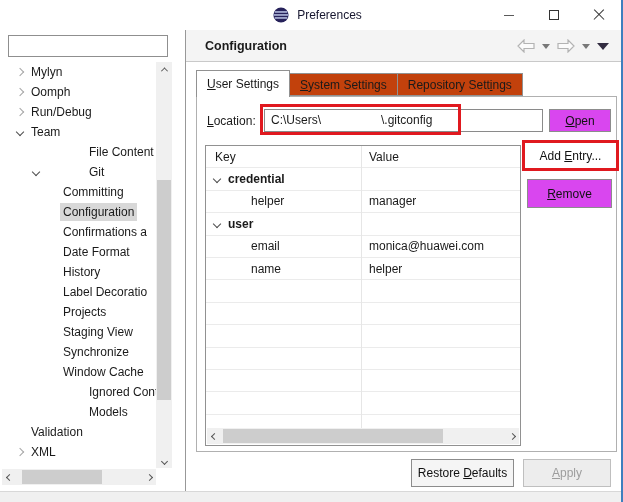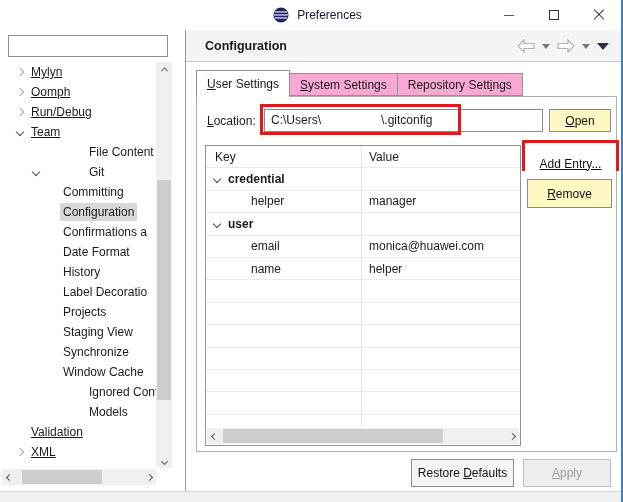--- a/index.html
+++ b/index.html
@@ -24,21 +24,21 @@
   .close-glyph::after  { transform:rotate(-45deg); }
   #blue-border { position:absolute; right:0; top:0; width:2px; height:502px; background:#3e7fbe; }
   #bottom-strip { position:absolute; left:0; right:2px; bottom:0; height:11px; background:#f0f0f0; border-top:1px solid #d8d8d8; }
 
   
   #sidebar { position:absolute; left:0; top:30px; width:185px; bottom:11px; background:#fff; overflow:hidden; }
   #filter-input { position:absolute; left:8px; top:5px; width:160px; height:22px; border:1px solid #8f8f8f; font:12px "Liberation Sans",sans-serif; padding:0 4px; outline:none; }
   #tree { position:absolute; left:0; top:32px; width:156px; bottom:33px; overflow:hidden; white-space:nowrap; }
   .trow { display:flex; align-items:center; height:20px; }
   .trow .chevbox { width:16px; height:16px; display:flex; align-items:center; justify-content:center; flex:none; }
-  .lvl0 { padding-left:12px;text-decoration:underline; } .lvl1 { padding-left:28px;gap:42px; } .lvl2 { padding-left:44px; }
+  .lvl0 { padding-left:12px; } .lvl1 { padding-left:28px;gap:42px; } .lvl2 { padding-left:44px; }
   .chv { width:6px; height:6px; border-right:1.4px solid #a6a6a6; border-bottom:1.4px solid #a6a6a6; display:block; }
   .collapsed .chv { transform:rotate(-45deg); }
   .expanded .chv { transform:rotate(45deg); border-color:#4d4d4d; }
   .tlabel { padding:2px 3px; }
   .selected .tlabel { background:#d8d8d8; }
 
   
   .sb-track { background:#f0f0f0; position:absolute; }
   .sb-arrow { position:absolute; display:flex; align-items:center; justify-content:center; }
   .sb-chv { width:5px; height:5px; border-right:1.3px solid #555; border-bottom:1.3px solid #555; display:block; }
@@ -59,55 +59,55 @@
   #panel-sep { position:absolute; left:185px; top:30px; width:1px; bottom:11px; background:#989898; }
 
   
   #rightpanel { position:absolute; left:186px; top:30px; right:2px; bottom:11px; background:#fff; }
   #page-header { position:absolute; left:0; top:0; right:0; height:32px; background:#f4f4f4; border-bottom:1px solid #c9c9c9; display:flex; align-items:center; }
   #page-title { margin-left:19px; font-weight:bold; font-size:12.5px; }
   #nav-cluster { position:absolute; right:12px; top:0; height:32px; display:flex; align-items:center; gap:7px; }
 
   
   #tabs { position:absolute; left:10px; top:40px; height:27px; display:flex; z-index:3; }
-  .tab { border:1px solid #919191; padding:0 10px; display:flex; align-items:center; background:#f9a8d4; }
+  .tab { border:1px solid #919191; padding:0 10px; display:flex; align-items:center; background:#c2410c; }
   .tab.active { height:27px; background:#fff; border-bottom:none; z-index:4; }
   .tab.inactive { height:23px; margin-top:3px; margin-left:-1px; }
 
   #tabpage { position:absolute; left:10px; top:66px; width:421px; height:356px; border:1px solid #b0b0b0; background:#fff; z-index:1; }
 
   
   #location-label { position:absolute; left:10px; top:13px; height:22px; line-height:22px; }
   #location-field { position:absolute; left:67px; top:12px; width:279px; height:23px; border:1px solid #8a8a8a; background:#fff; line-height:21px; padding-left:6px; white-space:pre; overflow:hidden; }
   .annotation { position:absolute; border:3px solid #e0191f; z-index:5; pointer-events:none; }
   #ann-location { left:63px; top:7px; width:201px; height:31px; }
   #open-button { position:absolute; left:352px; top:12px; width:62px; height:23px; }
 
-  .btn { background:#fef9c3; border:1px solid #8c8c8c; font:12px "Liberation Sans",sans-serif; display:flex; align-items:center; justify-content:center; color:#111; }
+  .btn { background:#d946ef; border:1px solid #8c8c8c; font:12px "Liberation Sans",sans-serif; display:flex; align-items:center; justify-content:center; color:#111; }
   .btn.disabled { background:#ededed; border-color:#bfbfbf; color:#9d9d9d; }
 
   
   #cfg-table { position:absolute; left:8px; top:48px; width:316px; height:301px; border:1px solid #919191; background:#fff; overflow:hidden; }
   #col-divider { position:absolute; left:155px; top:0; bottom:17px; width:1px; background:#e6e6e6; }
   .t-row { display:flex; height:22.4px; border-bottom:1px solid #ebebeb; align-items:center; }
   .t-head { font-weight:normal; }
   .t-key { width:155px; flex:none; display:flex; align-items:center; overflow:hidden; }
   .t-val { padding-left:8px; overflow:hidden; }
   .t-head .t-key { padding-left:9px; }
   .group .t-key { font-weight:bold; }
   .group .gchv { margin-left:8px; margin-right:8px; width:6px; height:6px; border-right:1.4px solid #4d4d4d; border-bottom:1.4px solid #4d4d4d; transform:rotate(45deg); flex:none; }
   .entry .t-key { padding-left:45px; }
   #table-hscroll { left:1px; right:1px; bottom:1px; height:16px; position:absolute; }
   #table-hscroll .sb-left { left:0; top:0; width:14px; height:16px; }
   #table-hscroll .sb-right { right:0; top:0; width:14px; height:16px; }
   #table-hscroll .sb-thumb { top:1px; height:14px; left:16px; width:220px; }
 
   
   #ann-add-entry { left:325px; top:43px; width:97px; height:31px; background:#fff; }
-  #add-entry-button { position:absolute; left:0; top:8px; width:100%; height:100%; background:#fff; border:none; pointer-events:auto;text-decoration:underline; }
+  #add-entry-button { position:absolute; left:0; top:0; width:100%; height:100%; background:#fff; border:none; pointer-events:auto; }
   #remove-button { position:absolute; left:330px; top:82px; width:85px; height:29px; }
 
   
   #restore-defaults-button { position:absolute; left:225px; top:429px; width:103px; height:28px; background:#f5f5f5; }
   #apply-button { position:absolute; left:337px; top:429px; width:88px; height:28px; }
 </style>
 </head>
 <body>
 
 <div id="titlebar">

